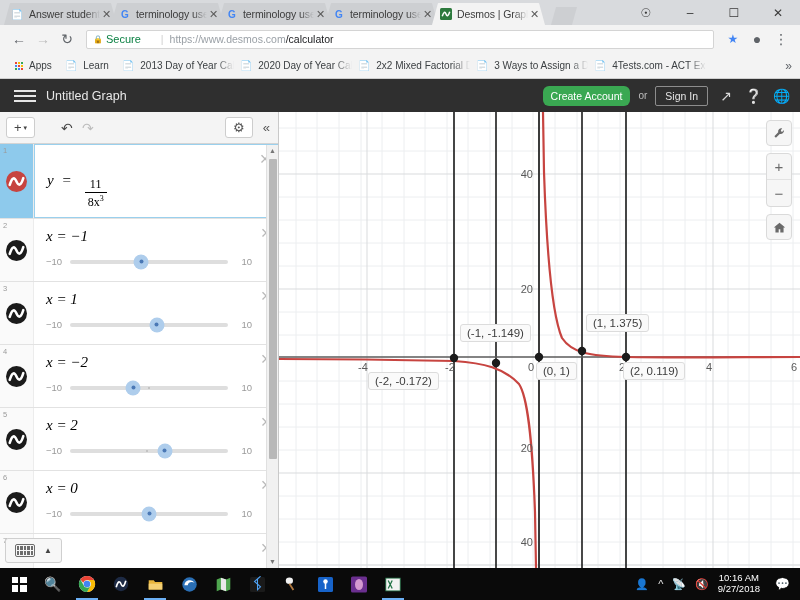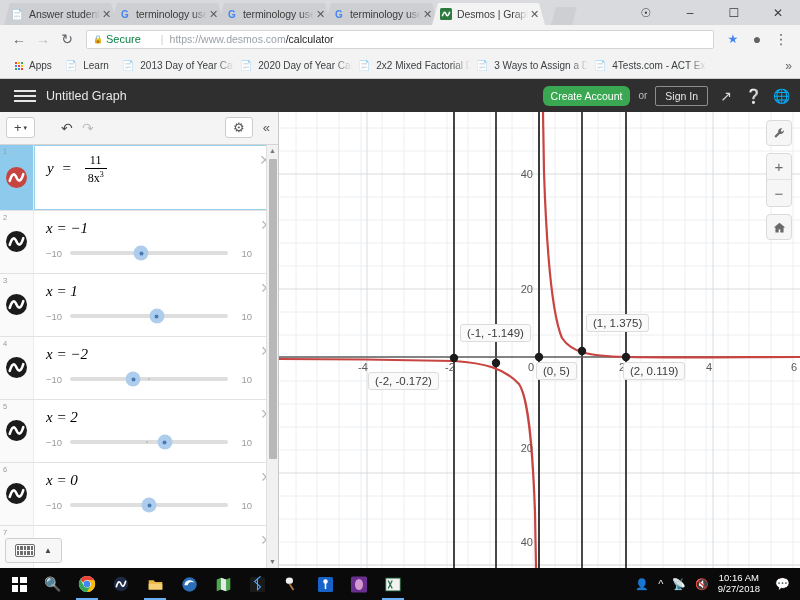--- a/index.html
+++ b/index.html
@@ -111,21 +111,21 @@
   .cicon { width:21px; height:21px; border-radius:50%; background:#1b1b1b;
     display:flex; align-items:center; justify-content:center; }
   .exprow.sel .cicon { background:#c74440; }
   .cicon svg { width:17px; height:17px; }
   .content { flex:1 1 auto; padding:8px 26px 8px 12px; position:relative; }
   .mathtxt { font-family:"Liberation Serif", serif; font-size:15px; color:#000;
     font-style:italic; }
   .mathtxt .op { font-style:normal; }
   .frac { display:inline-flex; flex-direction:column; align-items:center;
     vertical-align:middle; margin-left:5px; }
-  .frac .num { font-size:12px; font-style:normal; line-height:1.15; }
+  .frac .num { font-size:12px; font-style:normal; line-height:1.15;margin-top:25px; }
   .frac .bar { height:1px; background:#000; width:100%; min-width:22px; }
   .frac .den { font-size:12px; line-height:1.2; padding-top:1px; }
   .sup { font-size:8px; vertical-align:super; font-style:normal; }
   .rowx { position:absolute; right:6px; top:6px; font-size:14px; color:#b9b9b9; }
   .slider { display:flex; align-items:center; margin-top:11px; gap:7px; }
   .slider .lim { font-size:9.5px; color:#9a9a9a; width:17px; }
   .slider .lim.r { text-align:right; }
   .track { flex:1 1 auto; height:4px; background:#dedede; border-radius:2px;
     position:relative; }
   .knob { position:absolute; top:50%; width:15px; height:15px; border-radius:50%;
@@ -594,21 +594,21 @@
             <text x="515" y="259" text-anchor="middle">6</text>
             <text x="254" y="66" text-anchor="end">40</text>
             <text x="254" y="181" text-anchor="end">20</text>
             <text x="254" y="340" text-anchor="end">20</text>
             <text x="254" y="434" text-anchor="end">40</text>
           </g>
         </svg>
 
         <div class="ptlabel" style="left:89px;top:260px;">(-2, -0.172)</div>
         <div class="ptlabel" style="left:181px;top:212px;">(-1, -1.149)</div>
-        <div class="ptlabel" style="left:257px;top:250px;">(0, 5)</div>
+        <div class="ptlabel" style="left:257px;top:250px;">(0, 1)</div>
         <div class="ptlabel" style="left:307px;top:202px;">(1, 1.375)</div>
         <div class="ptlabel" style="left:344px;top:250px;">(2, 0.119)</div>
 
         <div class="rtools">
           <div class="rtool">
             <svg viewBox="0 0 16 16" width="13" height="13" fill="#6a6a6a">
                 <path d="M11.3 1.6a4 4 0 0 0-4.9 5l-4.7 4.7 1.9 1.9 4.7-4.7a4 4 0 0 0 5-4.9L11.6 5.8 10 5.5 9.7 3.9z"></path>
               </svg>
           </div>
           <div class="rzoom">

